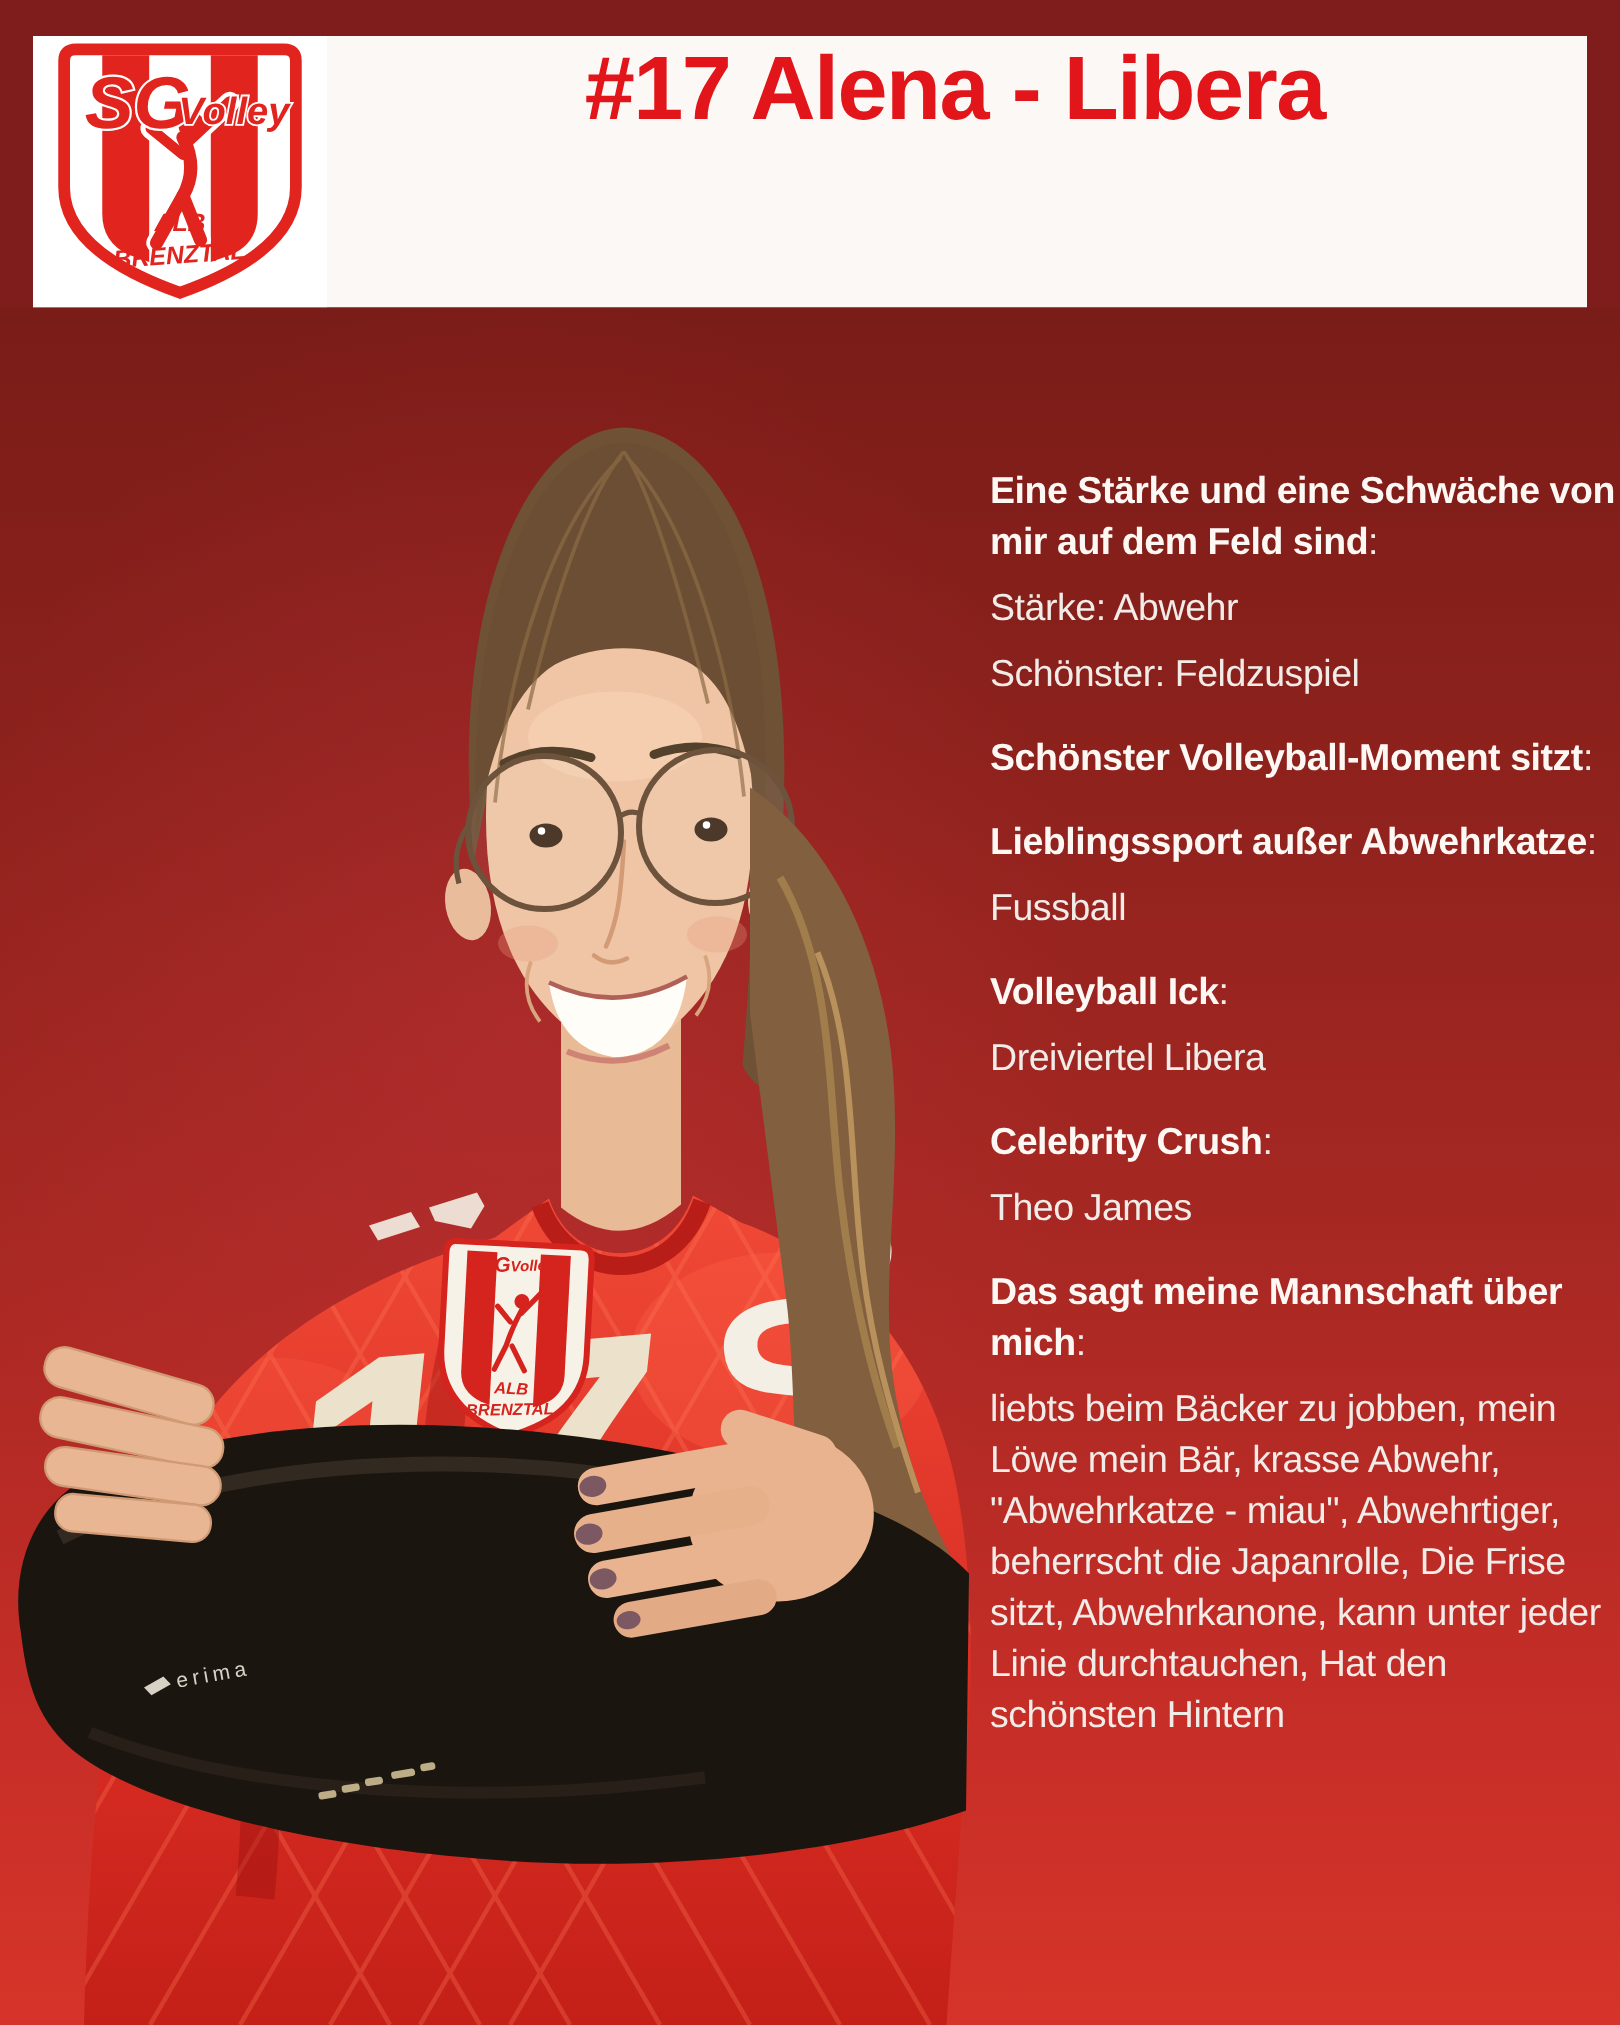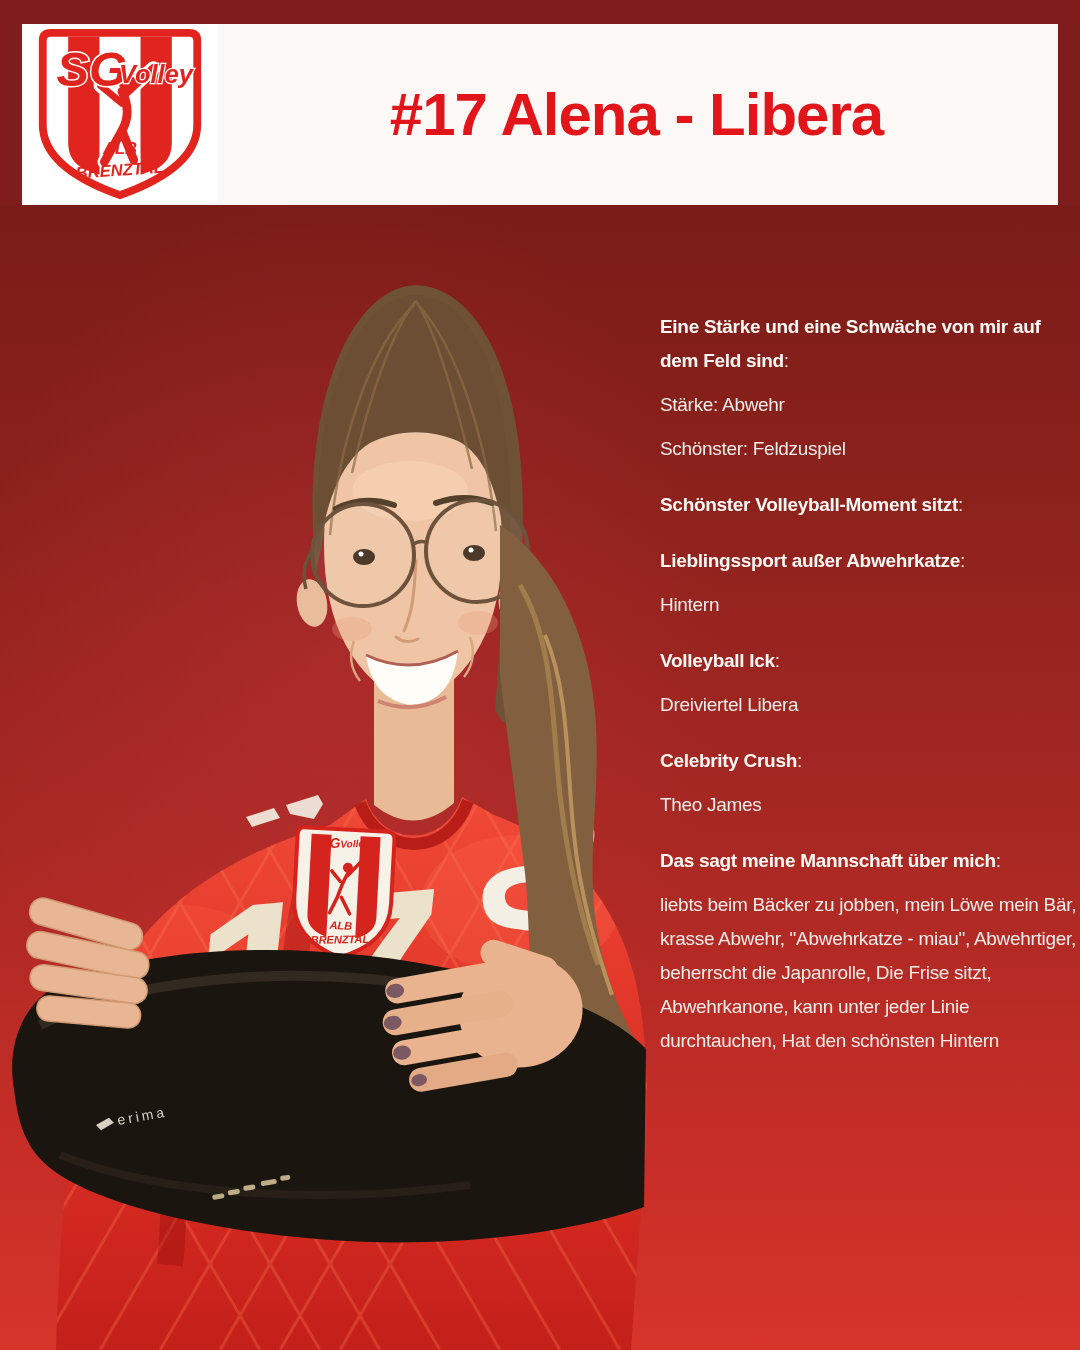--- a/index.html
+++ b/index.html
@@ -12,39 +12,39 @@
   .header-panel{
     position:absolute;left:22px;top:24px;width:1036px;height:181px;
     background:#fcf8f5;
   }
   .logo-box{
     position:absolute;left:0;top:0;width:196px;height:181px;background:#ffffff;
     display:flex;align-items:center;justify-content:center;
   }
   .header-title{
     position:absolute;left:205px;right:12px;top:0;height:100%;
-    display:flex;align-items:center;justify-content:center;
+    display:flex;align-items:flex-start;justify-content:center;
   }
   .header-title h1{
     margin:0;font-size:60px;font-weight:700;letter-spacing:-1px;
     color:#e1151a;white-space:nowrap;
   }
   
   .main{
     position:absolute;top:205px;left:0;right:0;bottom:0;
     background:
       radial-gradient(ellipse 540px 720px at 32% 42%, rgba(214,60,70,0.28), rgba(214,60,70,0) 70%),
       linear-gradient(180deg,#7a1c18 0%,#8c211c 25%,#a82823 55%,#c42d27 80%,#d63429 100%);
   }
   .player-svg{position:absolute;left:0;top:0;width:660px;height:1145px;}
   svg text{font-family:"Liberation Sans","DejaVu Sans",sans-serif;}
   
   .qa-col{
     position:absolute;left:660px;top:105px;width:418px;
-    color:#f2ece8;font-size:19px;line-height:34px;letter-spacing:-0.3px;
+    color:#f2ece8;font-size:25px;line-height:34px;letter-spacing:-0.3px;
   }
   .qa-block{margin:0 0 22px 0;}
   .qa-block .q{font-weight:700;color:#fdf8f4;}
   .qa-block .q .colon{font-weight:400;color:#f2ece8;}
   .qa-block .a{font-weight:400;margin-top:10px;}
 </style>
 </head>
 <body>
 
 <div class="canvas">
@@ -241,21 +241,21 @@
         <div class="a">Stärke: Abwehr</div>
         <div class="a">Schönster: Feldzuspiel</div>
       </div>
 
       <div class="qa-block">
         <div class="q"><span>Schönster Volleyball-Moment sitzt</span><span class="colon">:</span></div>
       </div>
 
       <div class="qa-block">
         <div class="q"><span>Lieblingssport außer Abwehrkatze</span><span class="colon">:</span></div>
-        <div class="a">Hintern</div>
+        <div class="a">Fussball</div>
       </div>
 
       <div class="qa-block">
         <div class="q"><span>Volleyball Ick</span><span class="colon">:</span></div>
         <div class="a">Dreiviertel Libera</div>
       </div>
 
       <div class="qa-block">
         <div class="q"><span>Celebrity Crush</span><span class="colon">:</span></div>
         <div class="a">Theo James</div>

